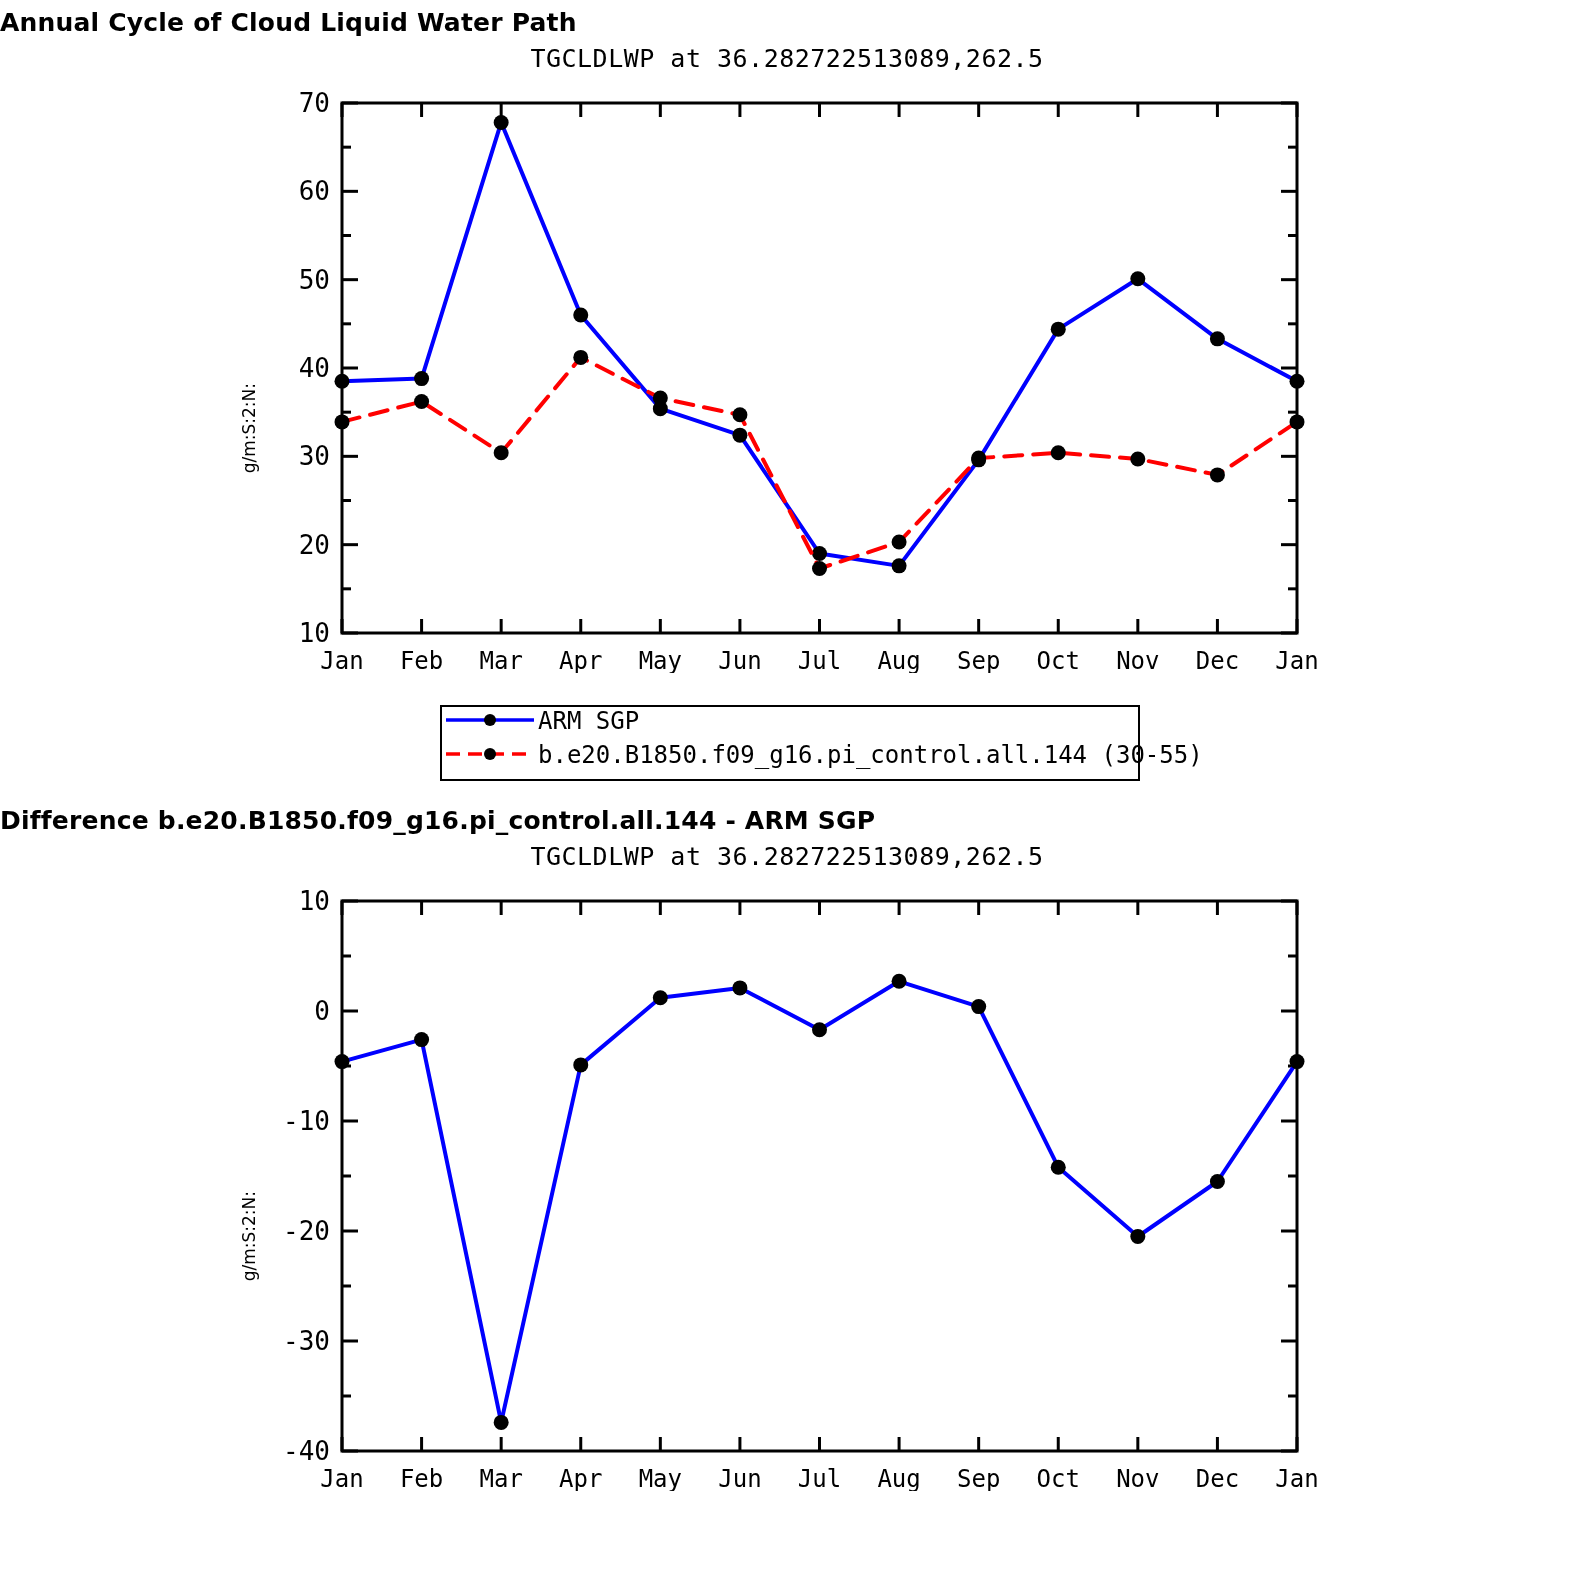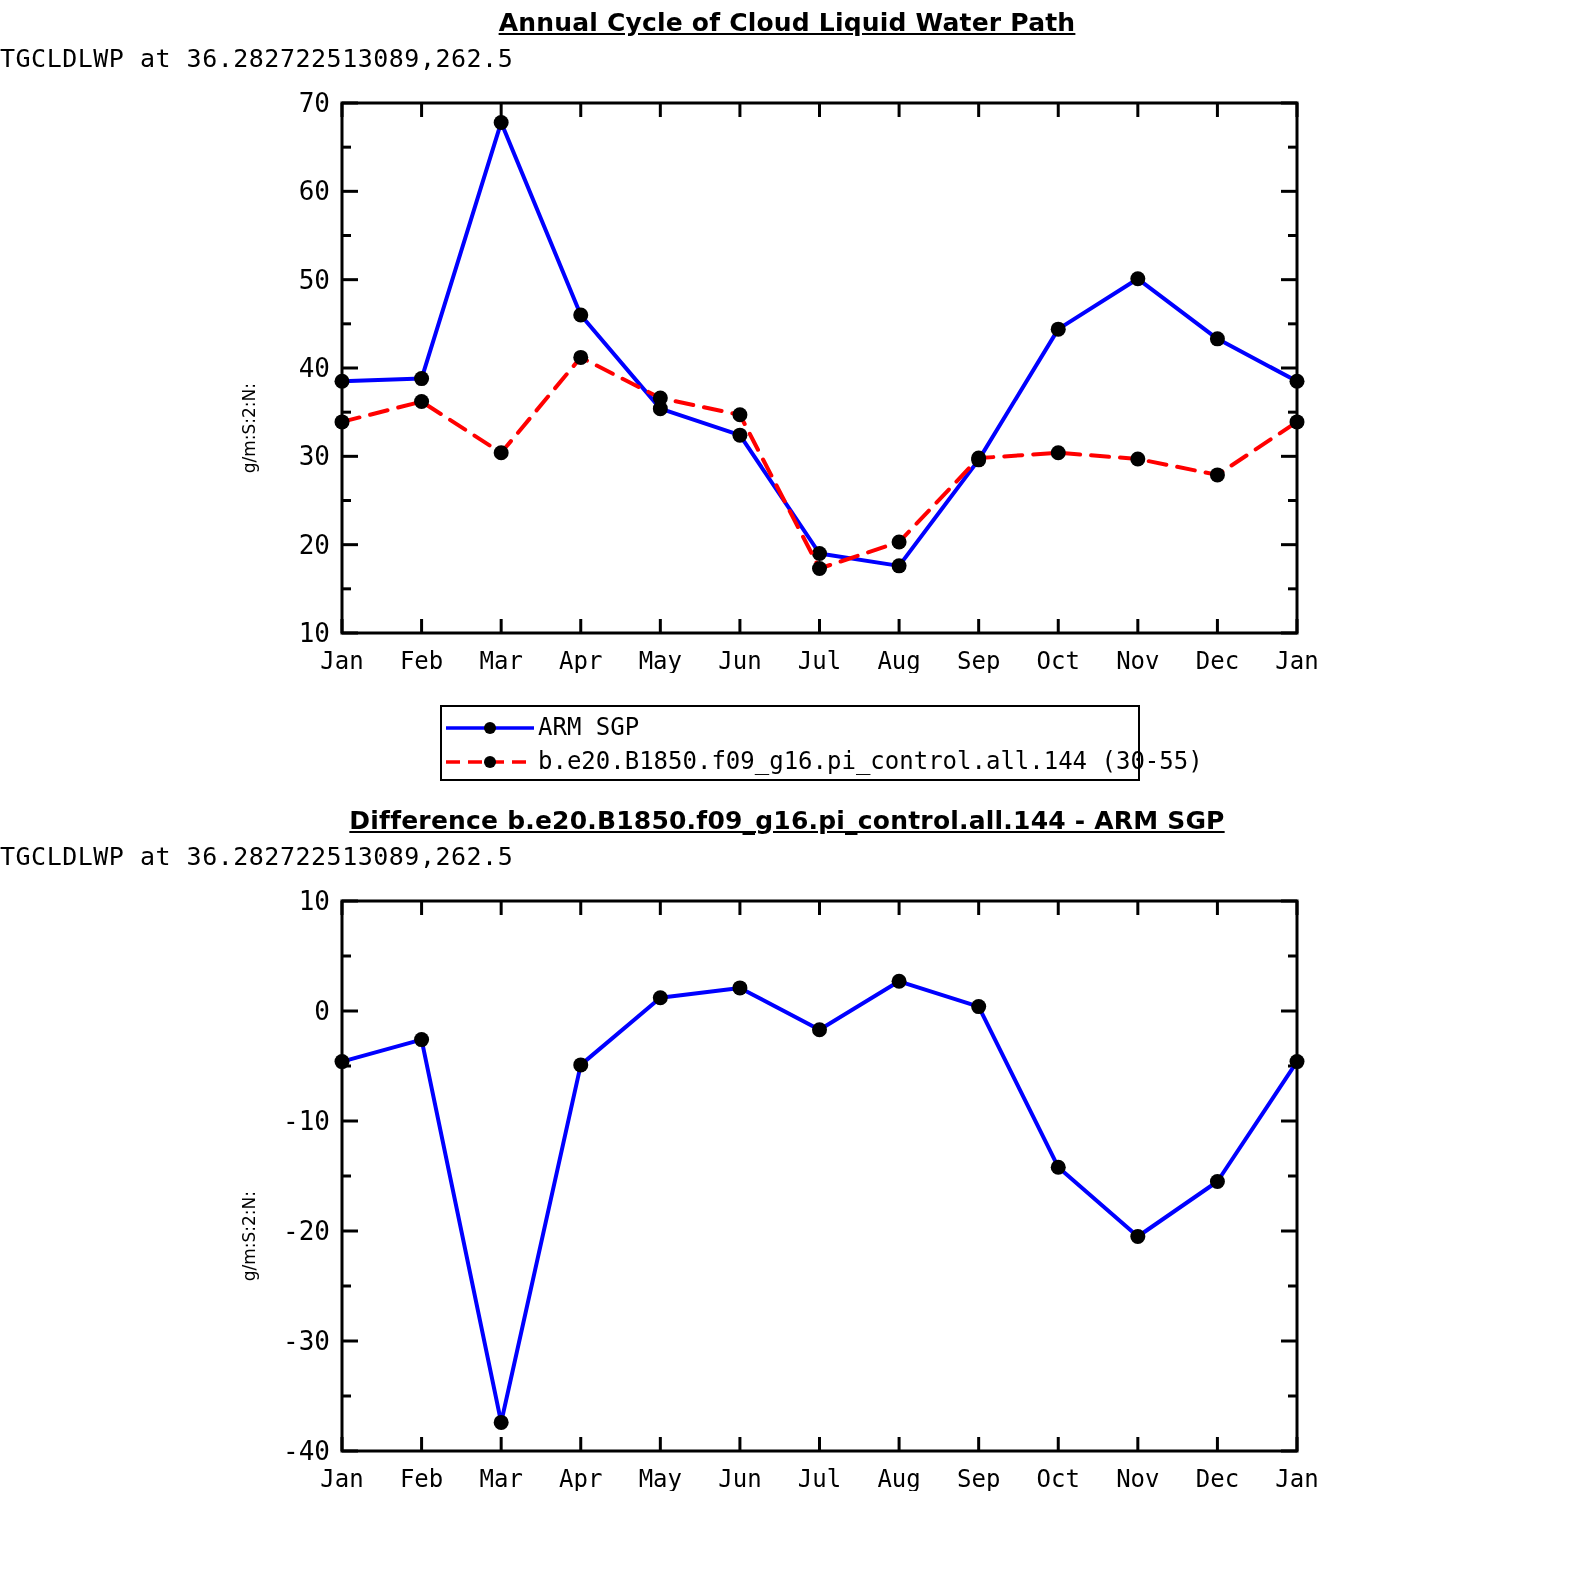--- a/index.html
+++ b/index.html
@@ -24,32 +24,30 @@
   
   .panel {
     position: absolute;
     left: 0;
     width: 1574px;
   }
   #panel-top { top: 0; height: 800px; }
   #panel-bottom { top: 790px; height: 784px; }
 
   .main-title {
-    text-align: center;
     font-family: "DejaVu Sans", sans-serif;
     font-weight: bold;
     font-size: 25px;
     letter-spacing: 0.2px;
-    text-decoration: underline;
   }
   #panel-top .main-title { margin-top: 8px; }
   #panel-bottom .main-title { margin-top: 16px; }
 
   .sub-title {
-    text-align: left;
+    text-align: center;
     font-family: "DejaVu Sans Mono", monospace;
     font-size: 25px;
     letter-spacing: 0.5px;
     margin-top: 7px;
   }
 
   .plot-wrap {
     position: relative;
     margin: 0 auto;
   }
@@ -65,21 +63,21 @@
 
   
   .legend-box {
     position: absolute;
     border: 2px solid #000;
     background: #fff;
     box-sizing: border-box;
   }
   .legend-row {
     display: flex;
-    align-items: flex-end;
+    align-items: flex-start;
     height: 34px;
   }
   .legend-label {
     font-family: "DejaVu Sans Mono", monospace;
     font-size: 24px;
     white-space: nowrap;
   }
   .legend-sample { width: 96px; height: 26px; flex: 0 0 96px; }
 </style>
 </head>

